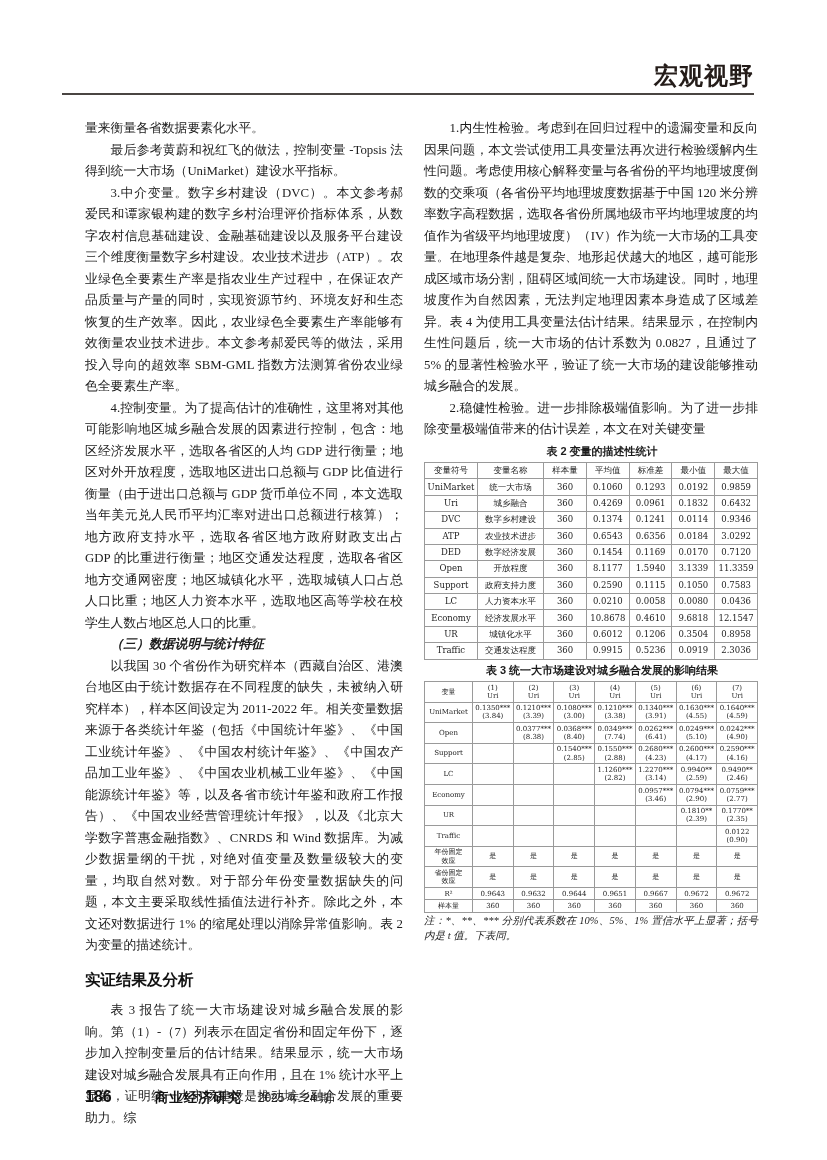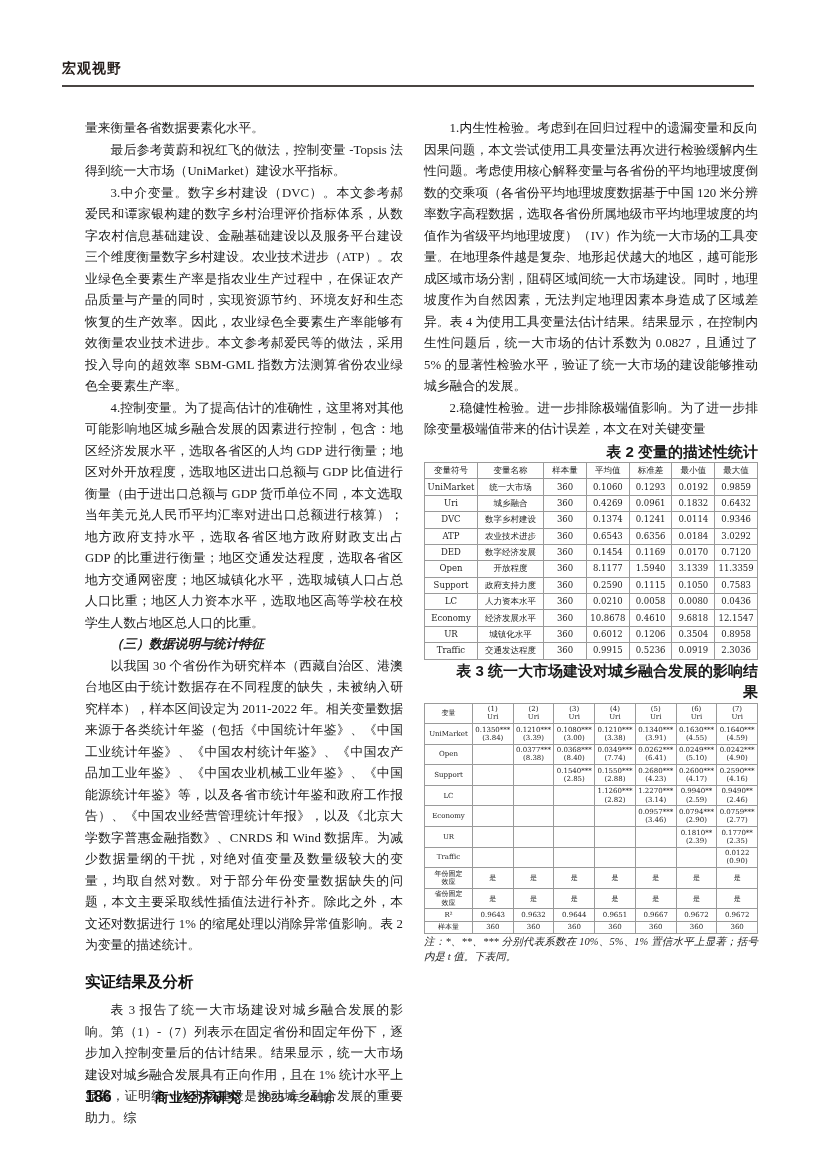--- a/index.html
+++ b/index.html
@@ -4,37 +4,37 @@
 <style>
   html,body{margin:0;padding:0;}
   body{
     width:827px;height:1160px;position:relative;background:#ffffff;
     font-family:"Liberation Serif","DejaVu Serif",serif;color:#1c1c1c;
     overflow:hidden;
   }
   .masthead{
     position:absolute;left:62px;top:60px;width:692px;
     font-family:"Liberation Sans","DejaVu Sans",sans-serif;
-    font-weight:bold;font-size:14px;letter-spacing:1px;color:#241c19;
-    border-bottom:2px solid #4a4542;padding-bottom:7px;
+    font-weight:bold;font-size:24px;letter-spacing:1px;color:#241c19;
+    border-bottom:2px solid #4a4542;padding-bottom:1px;text-align:right;
   }
   .col{position:absolute;top:118px;font-size:12.8px;line-height:21.5px;text-align:justify;}
   .col-left{left:85px;width:318px;}
   .col-right{left:424px;width:334px;}
   .col p{margin:0;text-indent:2em;}
   .col p.noindent{text-indent:0;}
   .subhead{font-style:italic;font-weight:bold;}
   .section-heading{
-    font-family:Liberation Sans, sans-serif;
+    font-family:Liberation Mono, monospace;
     font-weight:bold;font-size:15.5px;text-indent:0 !important;
     margin:14px 0 8px 0 !important;color:#111;
   }
   .tbl-title{
     font-family:"Liberation Sans","DejaVu Sans",sans-serif;
-    font-weight:bold;font-size:15px;text-align:right;
+    font-weight:bold;font-size:11px;text-align:center;
     margin:10px 0 6px 0;text-indent:0;
   }
   table{border-collapse:collapse;width:100%;table-layout:fixed;}
   th,td{
     border:1px solid #9a9a9a;text-align:center;vertical-align:middle;
     font-weight:normal;white-space:pre-line;color:#222;
   }
   .tbl2{font-family:"DejaVu Serif","Liberation Serif",serif;font-size:8.5px;}
   .tbl2 th,.tbl2 td{padding:3.2px 1px;line-height:9px;}
   .tbl2 th:nth-child(1){width:15%;}

